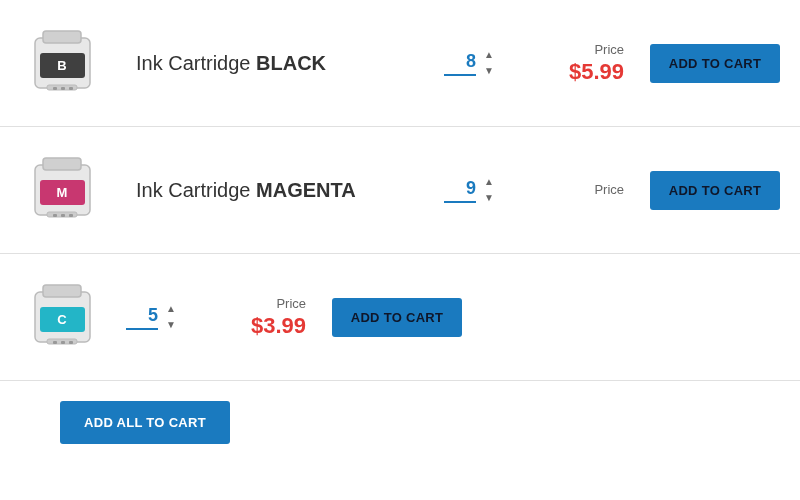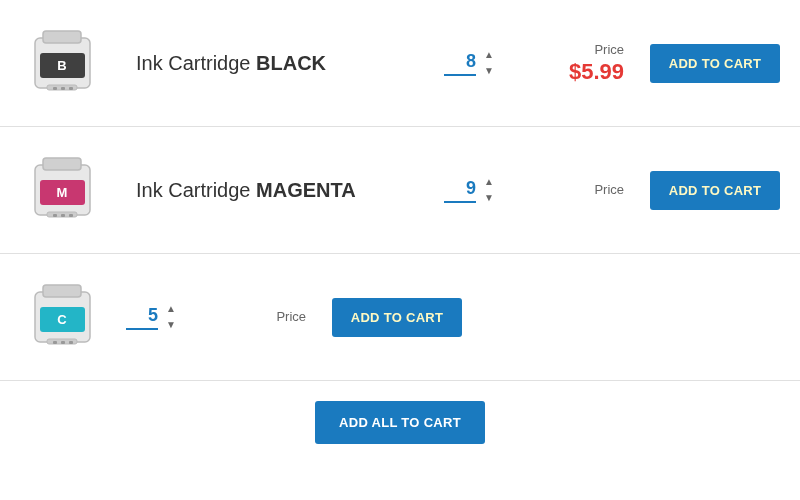--- a/index.html
+++ b/index.html
@@ -102,37 +102,38 @@
     }
 
     .price-value {
       font-size: 22px;
       font-weight: bold;
       color: #e53935;
     }
 
     .add-to-cart-btn {
       background-color: #1a7abf;
-      color: #fef9c3;
+      color: #0f172a;
       border: none;
       padding: 12px 18px;
       font-size: 13px;
       font-weight: bold;
       cursor: pointer;
       border-radius: 3px;
       width: 130px;
       text-align: center;
       letter-spacing: 0.3px;
       flex-shrink: 0;
     }
 
     .footer-area {
       display: flex;
-      justify-content: center;
+      justify-content: flex-start;
       padding: 20px 20px;
+      margin-left: 40px;
     }
 
     .add-all-btn {
       background-color: #1a7abf;
       color: #fff;
       border: none;
       padding: 14px 24px;
       font-size: 13px;
       font-weight: bold;
       cursor: pointer;
@@ -237,20 +238,21 @@
       </div>
       <div class="quantity-area">
         <div class="qty-value">5</div>
         <div class="qty-spinners">
           <button class="qty-btn">▲</button>
           <button class="qty-btn">▼</button>
         </div>
       </div>
       <div class="price-area">
         <div class="price-label">Price</div>
+        <div class="price-value">$3.99</div>
       </div>
       <button class="add-to-cart-btn">ADD TO CART</button>
     </div>
   </div>
 
 <div class="footer-area">
   <button class="add-all-btn">ADD ALL TO CART</button>
 </div>
 
 </body></html>

